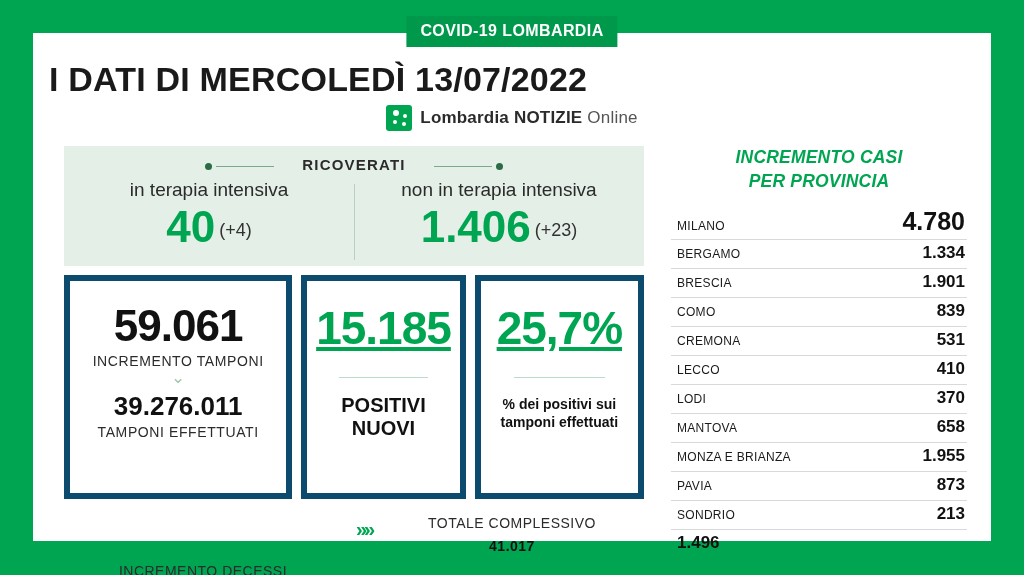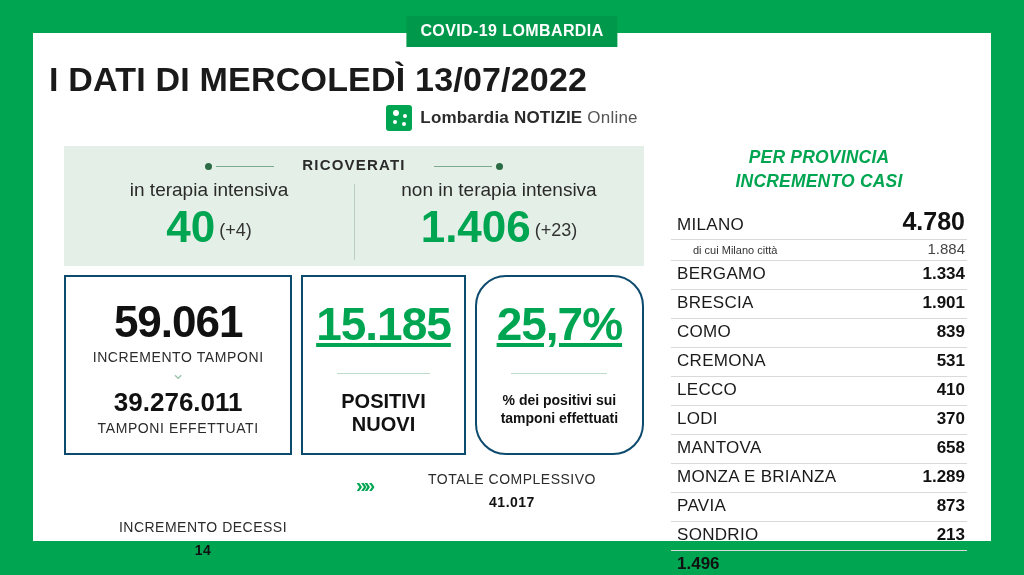--- a/index.html
+++ b/index.html
@@ -169,29 +169,29 @@
     vertical-align: 6px;
     margin-left: 4px;
   }
 
   .stats-row {
     display: flex;
     gap: 9px;
     margin-top: 9px;
   }
   .stat-box {
-    border: 2px solid #0c4a6e;
+    border: 6px solid #0c4a6e;
     box-sizing: border-box;
-    height: 180px;
+    height: 224px;
     position: relative;
     text-align: center;
   }
   .box-tamponi { width: 232px; }
   .box-positivi { width: 167px; }
-  .box-perc { width: 172px; border-radius: 31px; }
+  .box-perc { width: 172px; }
 
   .big-black {
     font-size: 44px;
     font-weight: bold;
     color: #111;
     margin-top: 20px;
     letter-spacing: -1px;
   }
   .small-caps {
     font-size: 14px;
@@ -294,21 +294,21 @@
   .prov-row {
     display: flex;
     align-items: baseline;
     justify-content: space-between;
     border-bottom: 1px solid #d9d9d9;
     padding: 3px 2px 3px 6px;
     min-height: 22px;
   }
   .prov-row:last-child { border-bottom: none; }
   .prov-name {
-    font-size: 17px;
+    font-size: 12px;
     color: #1a1a1a;
     letter-spacing: 0.3px;
   }
   .prov-val {
     font-size: 17px;
     font-weight: bold;
     color: #111;
   }
   .prov-row.first .prov-val { font-size: 25px; }
   .sub-row {
@@ -404,33 +404,29 @@
         <div class="foot-block foot-right">
           <span>TOTALE COMPLESSIVO</span>
           <span class="fv">41.017</span>
         </div>
       </div>
 
     </div>
 
     <div class="right-col">
       <div class="right-title">
+        <div>INCREMENTO CASI</div>
         <div>PER PROVINCIA</div>
-        <div>INCREMENTO CASI</div>
       </div>
       <div class="prov-list">
 
         <div class="prov-row first">
           <span class="prov-name">MILANO</span>
           <span class="prov-val">4.780</span>
         </div>
-        <div class="sub-row">
-          <span class="sub-name">di cui Milano città</span>
-          <span class="sub-val">1.884</span>
-        </div>
 
         <div class="prov-row">
           <span class="prov-name">BERGAMO</span>
           <span class="prov-val">1.334</span>
         </div>
         <div class="prov-row">
           <span class="prov-name">BRESCIA</span>
           <span class="prov-val">1.901</span>
         </div>
         <div class="prov-row">
@@ -448,21 +444,21 @@
         <div class="prov-row">
           <span class="prov-name">LODI</span>
           <span class="prov-val">370</span>
         </div>
         <div class="prov-row">
           <span class="prov-name">MANTOVA</span>
           <span class="prov-val">658</span>
         </div>
         <div class="prov-row">
           <span class="prov-name">MONZA E BRIANZA</span>
-          <span class="prov-val">1.289</span>
+          <span class="prov-val">1.955</span>
         </div>
         <div class="prov-row">
           <span class="prov-name">PAVIA</span>
           <span class="prov-val">873</span>
         </div>
         <div class="prov-row">
           <span class="prov-name">SONDRIO</span>
           <span class="prov-val">213</span>
         </div>
         <div class="prov-row">

